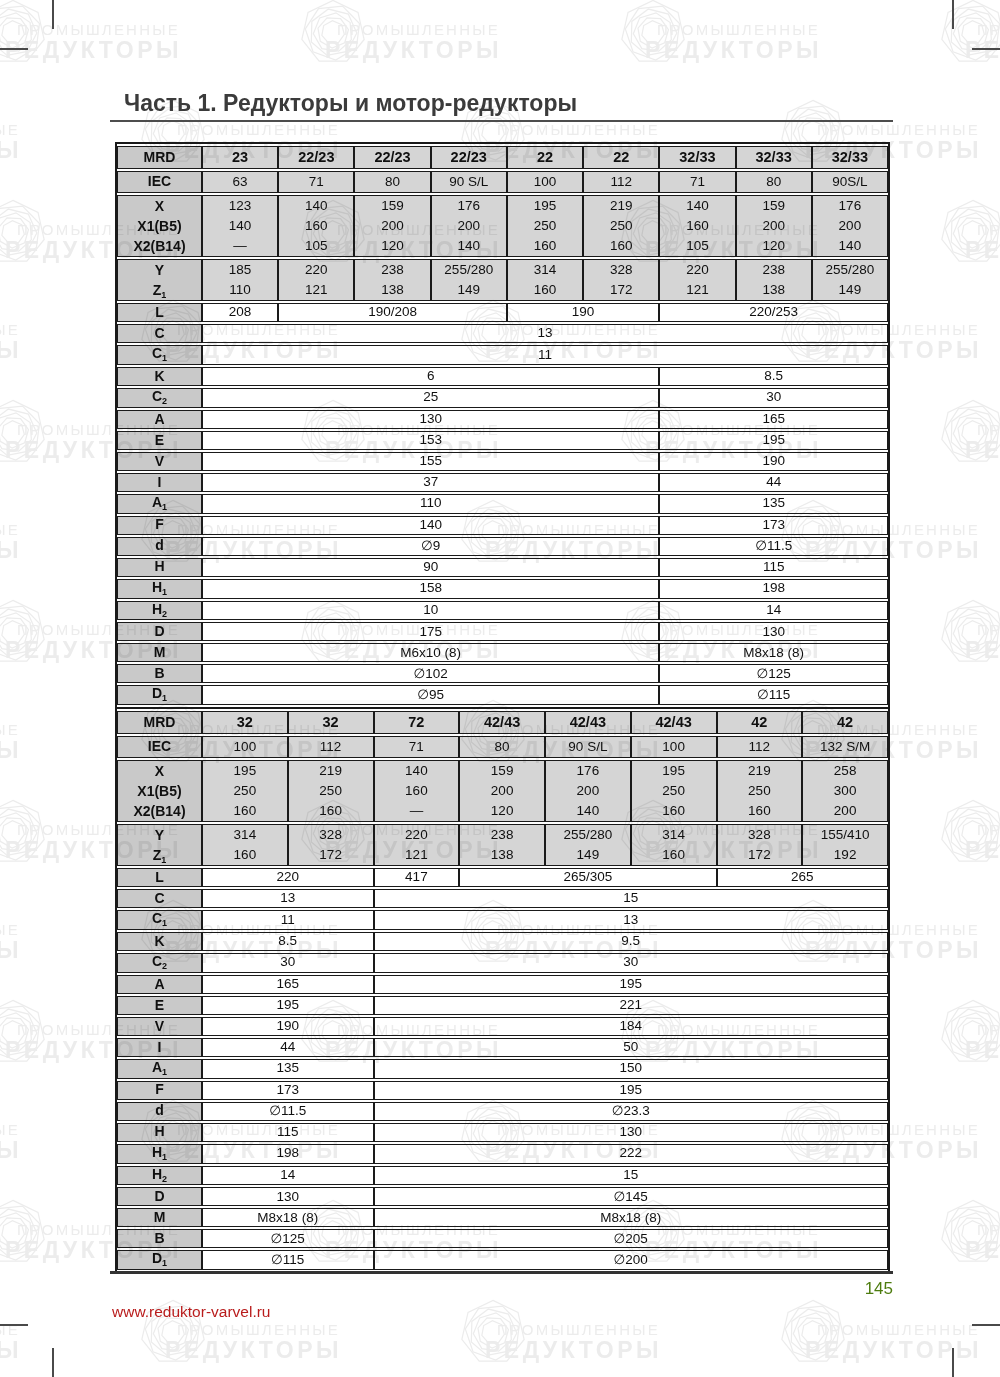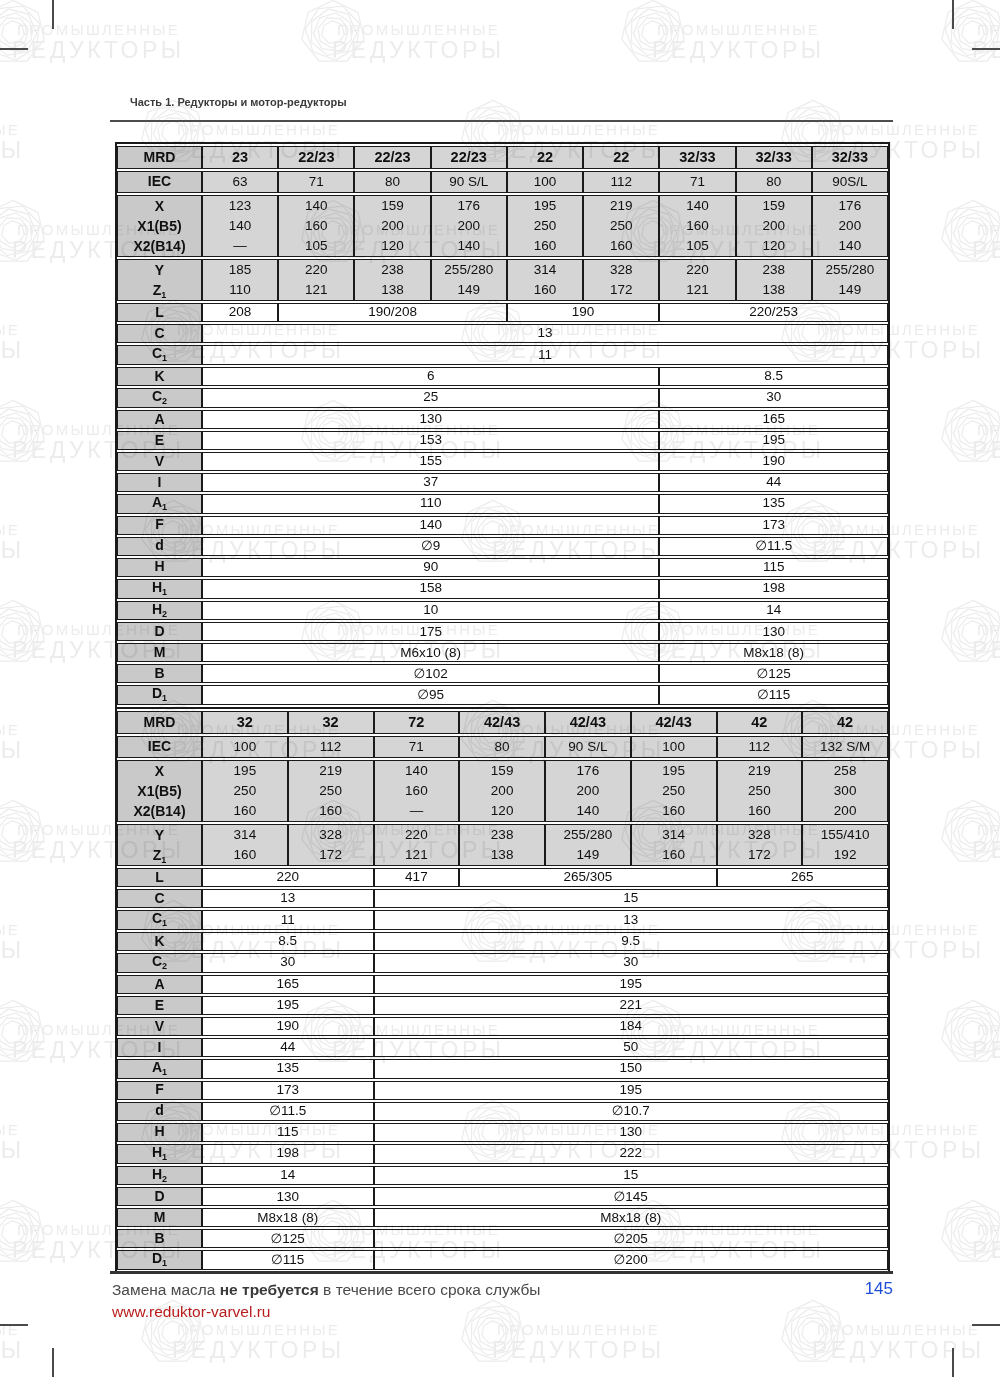--- a/index.html
+++ b/index.html
@@ -12,28 +12,28 @@
   }
   .page{
     position:relative;width:1000px;height:1377px;background:#ffffff;
     overflow:hidden;font-family:"Liberation Sans",sans-serif;color:#222;
   }
   
   .wm-layer{position:absolute;inset:0;z-index:0;pointer-events:none;}
   .wm{position:absolute;width:250px;height:72px;color:var(--wm-color);}
   .wm svg{position:absolute;left:6px;top:2px;width:84px;height:68px;}
   .wm .t1{position:absolute;left:52px;top:26px;font-size:15px;letter-spacing:2.2px;white-space:nowrap;}
-  .wm .t2{position:absolute;left:47px;top:42px;font-size:23px;letter-spacing:3.5px;white-space:nowrap;}
+  .wm .t2{position:absolute;left:40px;top:42px;font-size:23px;letter-spacing:3.5px;white-space:nowrap;font-weight:bold;}
   
   .crop{position:absolute;background:#4a4a4a;z-index:2;}
   .crop.v{width:2px;height:29px;}
   .crop.h{width:28px;height:2px;}
   
   .hd-area{position:absolute;left:112px;top:78px;width:781px;z-index:1;}
-  .pg-title{font-size:11px;font-weight:bold;color:#3b3b3b;margin:18px;}
+  .pg-title{font-size:23px;font-weight:bold;color:#3b3b3b;margin:12px;}
   .pg-subtitle{font-size:16.5px;font-style:italic;color:#6e6e6e;margin-top:4px;}
   .hd-rule{position:absolute;left:110px;top:120px;width:783px;height:2px;background:var(--rule);z-index:1;}
   
   .dim-table{position:absolute;left:115px;width:771px;border:2px solid var(--bdr);z-index:1;}
   #table1{top:142px;}
   #table2{top:707px;}
   table.dims{border-collapse:separate;border-spacing:0 2px;table-layout:fixed;width:100%;}
   .dims th,.dims td{
     border:1px solid var(--bdr);text-align:center;vertical-align:middle;
     font-size:13.5px;color:#101010;padding:0;font-weight:normal;line-height:1.1;
@@ -44,21 +44,21 @@
   .dims tr.mrd th,.dims tr.mrd td{height:21px;}
   .dims tr.iec th,.dims tr.iec td{height:20px;}
   .dims .cline{height:20px;line-height:20px;}
   .dims tr.dim th,.dims tr.dim td{height:17px;}
   .dims sub{font-size:9px;vertical-align:-3px;}
   
   .ft-rule{position:absolute;left:110px;top:1271px;width:783px;height:2.5px;background:#333;z-index:1;}
   .ft-note{position:absolute;left:112px;top:1281px;font-size:15.5px;color:#4a4a4a;z-index:1;}
   .ft-note b{color:#3a3a3a;}
   .ft-url{position:absolute;left:112px;top:1303px;font-size:15.5px;color:#b91c1c;z-index:1;}
-  .ft-page{position:absolute;left:793px;top:1279px;width:100px;text-align:right;font-size:17px;color:#1d4ed8;z-index:1;}
+  .ft-page{position:absolute;left:793px;top:1279px;width:100px;text-align:right;font-size:17px;color:#4d7c0f;z-index:1;}
 </style>
 </head>
 <body>
 
 <div class="page">
 
   <div class="wm-layer" id="wm-layer">
       <div class="wm" style="left: -35px; top: -5px; color: rgb(236, 236, 236);">
         <svg viewBox="0 0 100 100">
           <polygon points="50.0,5.0 86.8,22.7 95.8,62.5 70.4,94.4 29.6,94.3 4.2,62.4 13.3,22.7" fill="none" stroke="currentColor" stroke-width="1.8"></polygon>
@@ -1096,21 +1096,21 @@
             <td colspan="6">150</td>
           </tr>
           <tr class="dim">
             <th class="lbl"><span>F</span></th>
             <td colspan="2">173</td>
             <td colspan="6">195</td>
           </tr>
           <tr class="dim">
             <th class="lbl"><span>d</span></th>
             <td colspan="2">∅11.5</td>
-            <td colspan="6">∅10.7</td>
+            <td colspan="6">∅23.3</td>
           </tr>
           <tr class="dim">
             <th class="lbl"><span>H</span></th>
             <td colspan="2">115</td>
             <td colspan="6">130</td>
           </tr>
           <tr class="dim">
             <th class="lbl"><span>H</span><sub>1</sub></th>
             <td colspan="2">198</td>
             <td colspan="6">222</td>
@@ -1138,17 +1138,16 @@
           <tr class="dim">
             <th class="lbl"><span>D</span><sub>1</sub></th>
             <td colspan="2">∅115</td>
             <td colspan="6">∅200</td>
           </tr>
         </tbody>
       </table>
     </div>
 
   <div class="ft-rule"></div>
-  <div class="ft-note"><span>Замена масла </span><b>не требуется</b><span> в течение всего срока службы</span></div>
   <div class="ft-url">www.reduktor-varvel.ru</div>
   <div class="ft-page">145</div>
 
 </div>
 
 </body></html>

